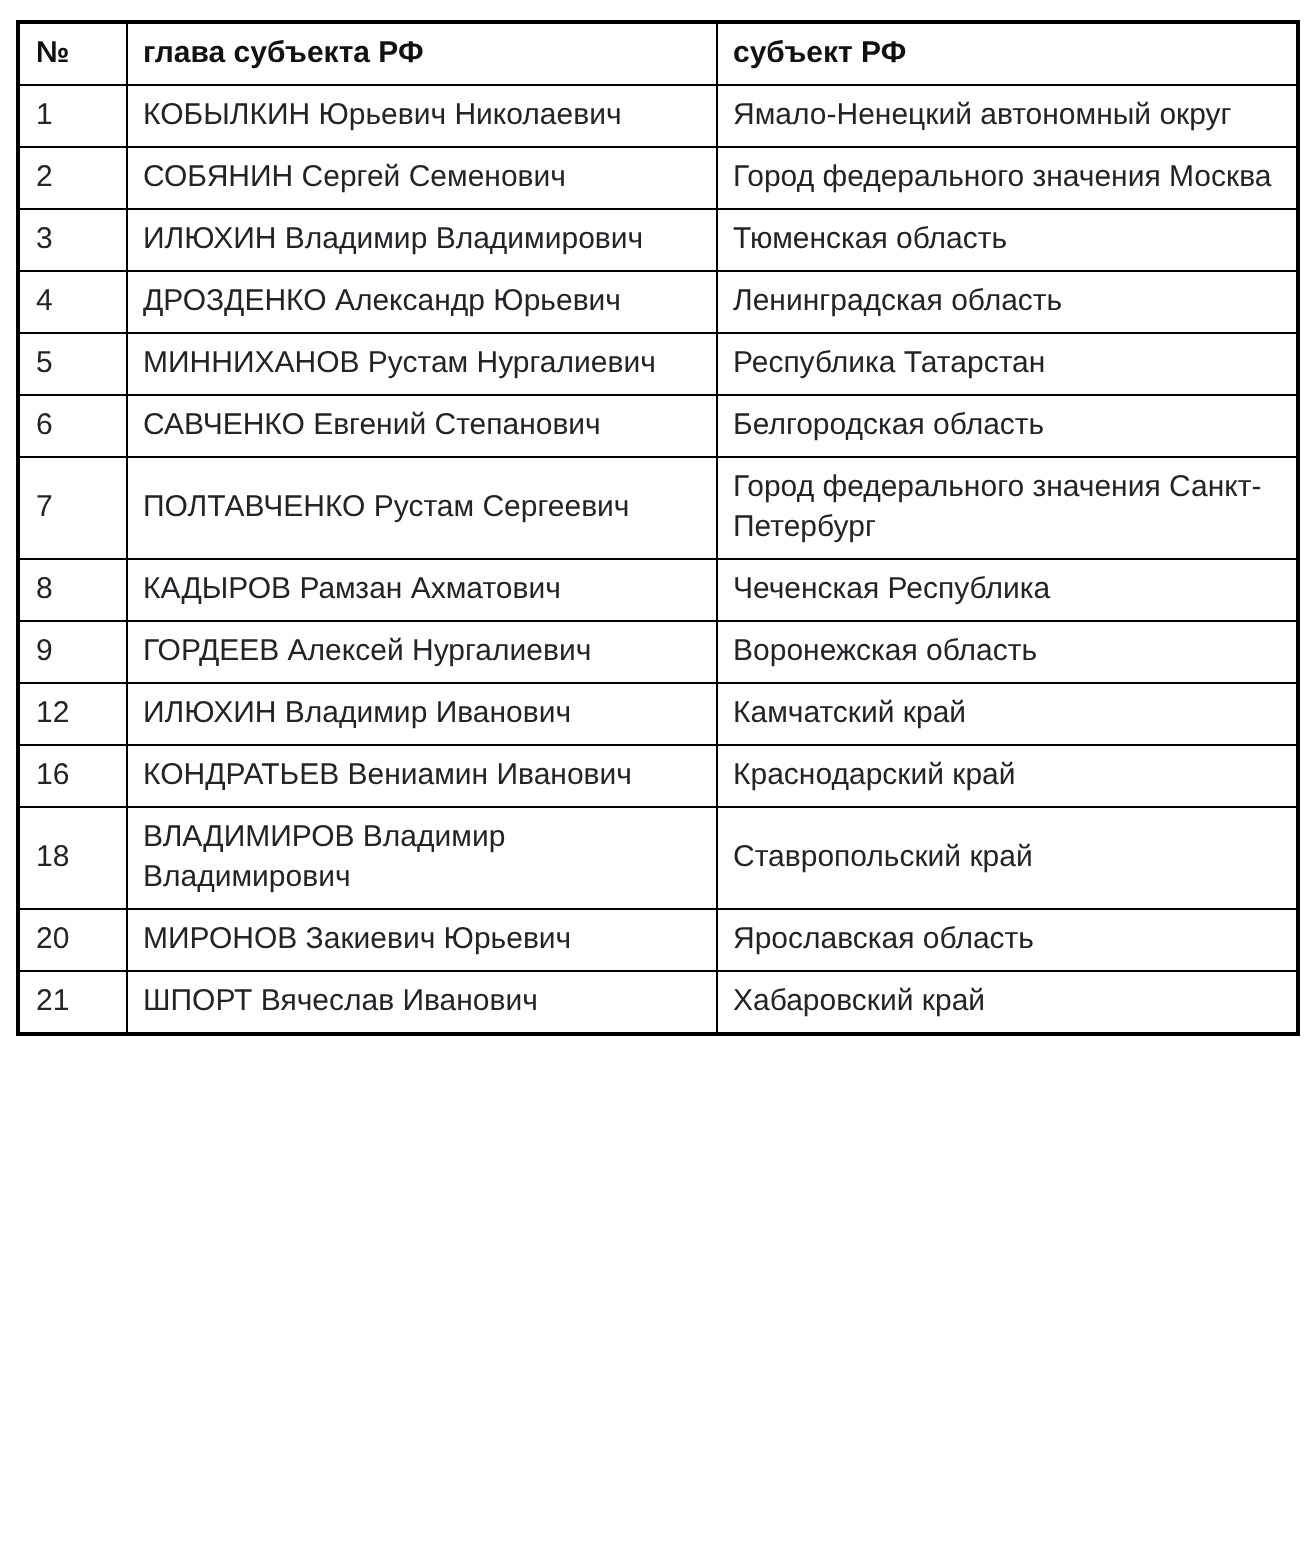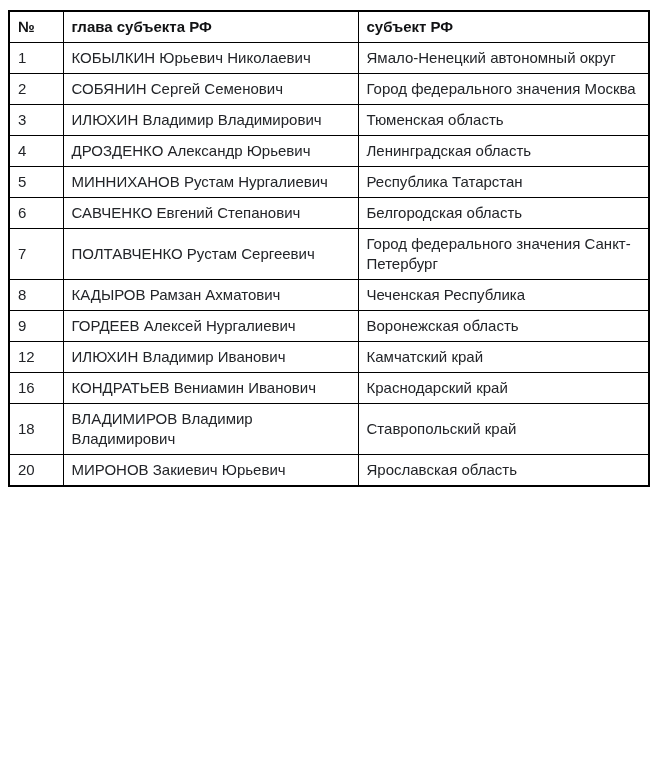--- a/index.html
+++ b/index.html
@@ -139,15 +139,20 @@
     <td>Ставропольский край</td>
   </tr>
 
   <tr>
     <td>20</td>
     <td>МИРОНОВ Закиевич Юрьевич</td>
     <td>Ярославская область</td>
   </tr>
 
 
+  <tr>
+    <td>21</td>
+    <td>ШПОРТ Вячеслав Иванович</td>
+    <td>Хабаровский край</td>
+  </tr>
 </tbody>
   </table>
 </div>
 
 </body></html>

